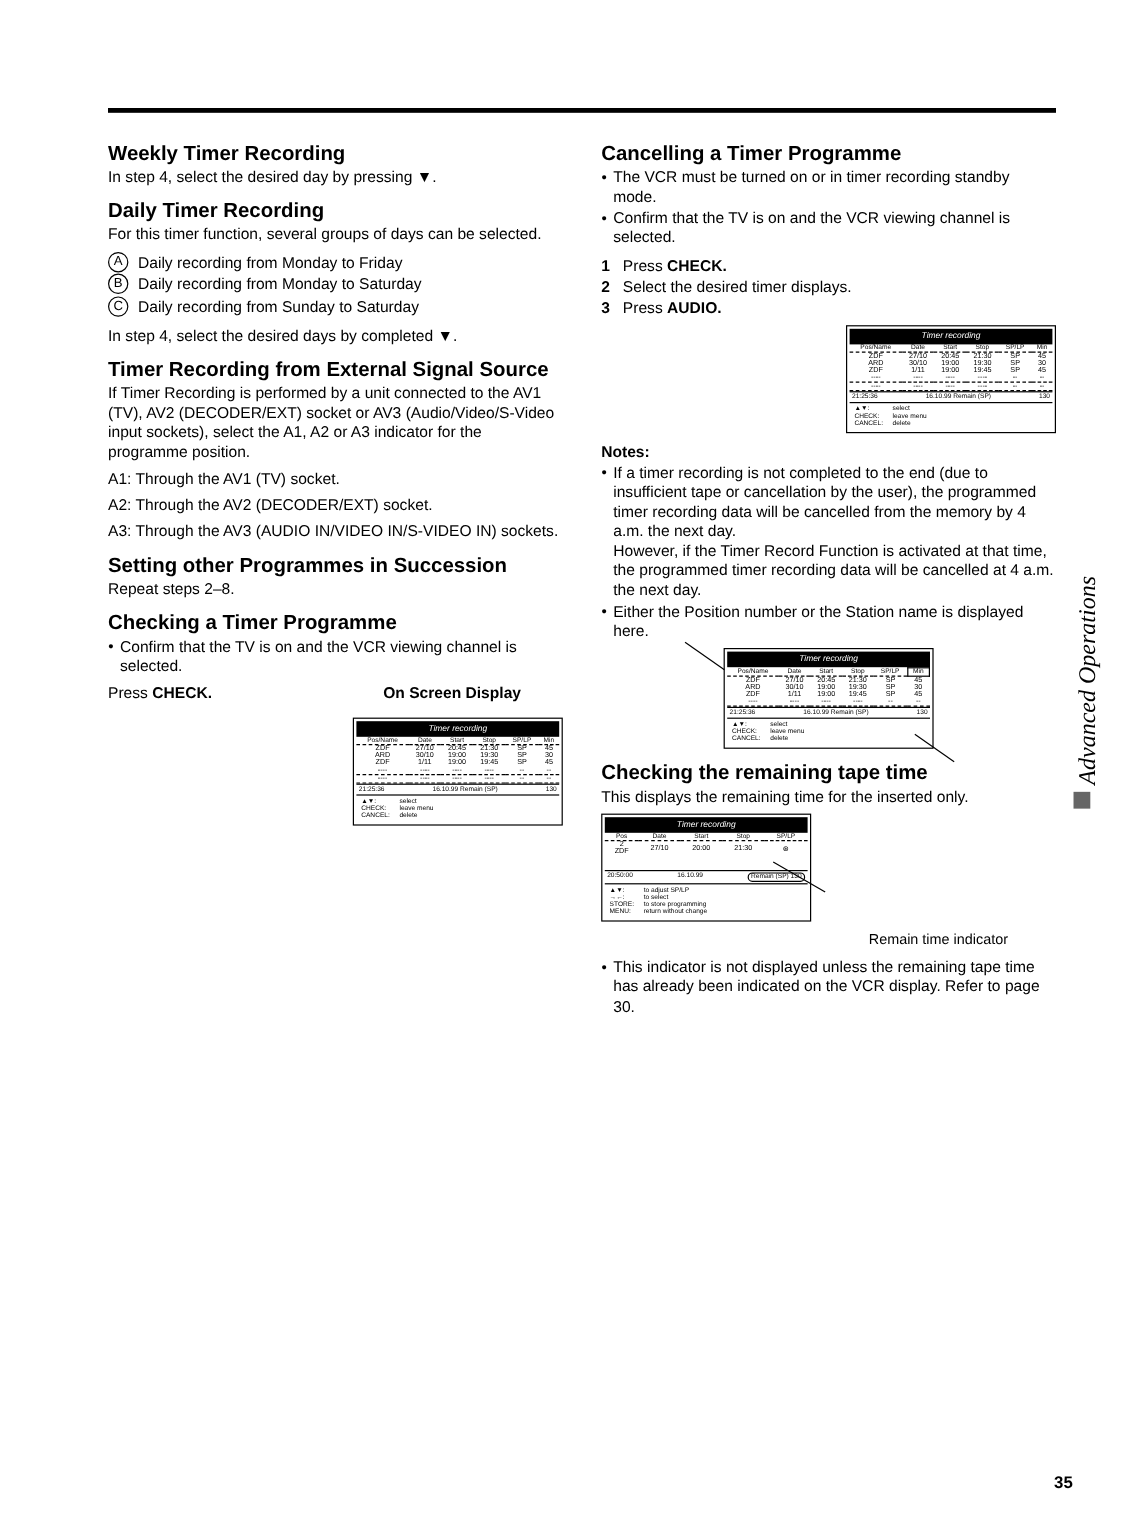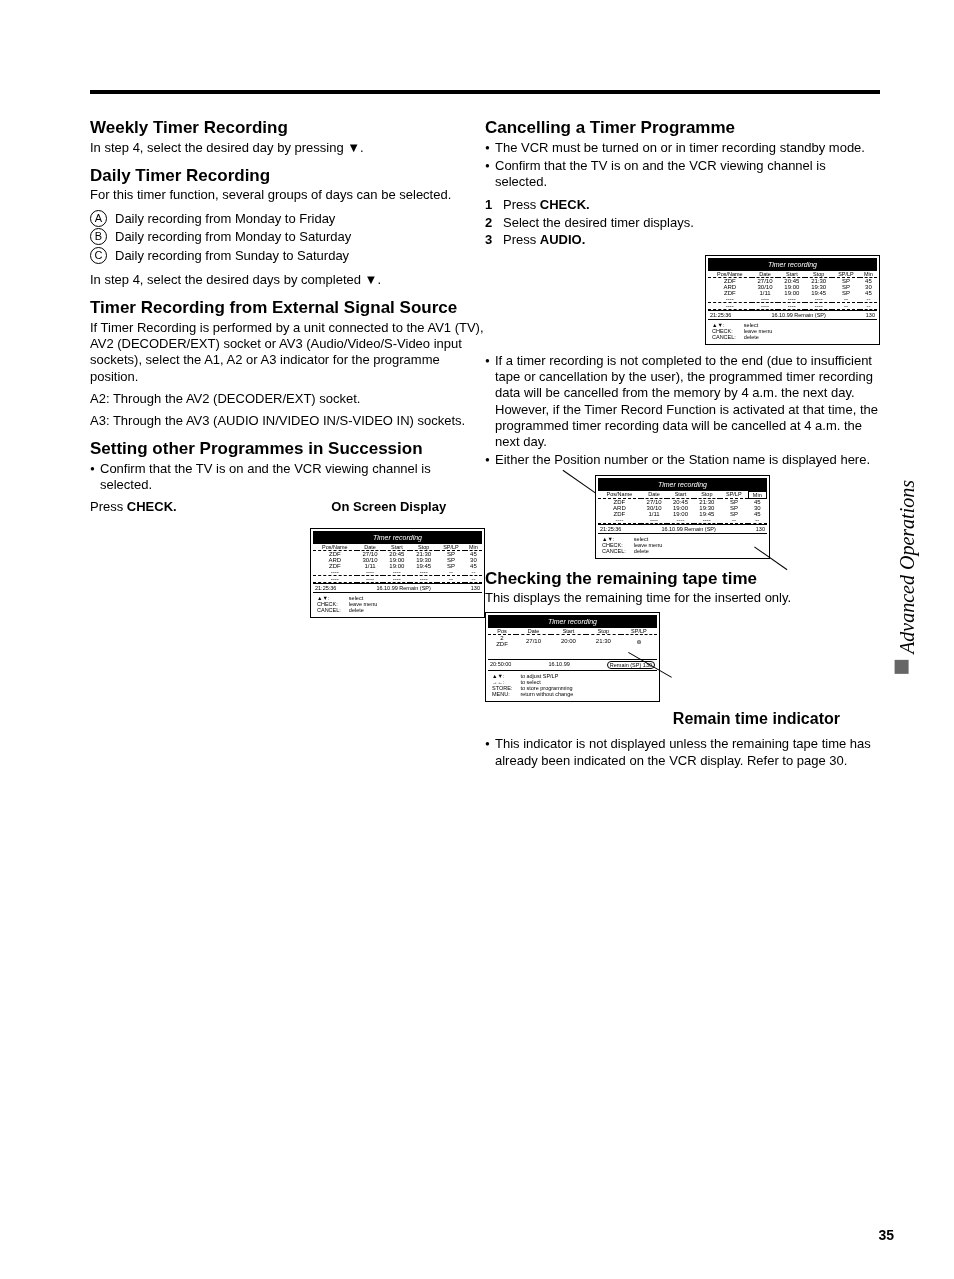--- a/index.html
+++ b/index.html
@@ -19,20 +19,21 @@
     height: 100%;
     position: relative;
   }
   .top-rule {
     border-top: 4px solid #000;
     margin-bottom: 14px;
     width: 790px;
   }
   .columns {
     display: flex;
+    gap: 32px;
     width: 790px;
   }
   .col {
     flex: 1;
     min-width: 0;
   }
   h2 {
     font-size: 17px;
     font-weight: bold;
     margin: 10px 0 2px 0;
@@ -183,23 +184,22 @@
     right: 60px;
     font-size: 14px;
     font-weight: bold;
   }
   .notes-h {
     font-weight: bold;
     font-size: 13px;
     margin-top: 8px;
   }
   .annotation-line {
-    font-size: 16px;
+    font-size: 12px;
     text-align: center;
-    font-weight: bold;
   }
   .sub-label{
      font-size:13px; font-weight:bold;
   }
 </style>
 </head>
 <body>
 
 <div class="page">
   <div class="top-rule"></div>
@@ -223,25 +223,28 @@
           </li>
         <li>
             <span class="circ">C</span>
             <span>Daily recording from Sunday to Saturday</span>
           </li>
       </ul>
       <p>In step 4, select the desired days by completed ▼.</p>
 
       <h2>Timer Recording from External Signal Source</h2>
       <p>If Timer Recording is performed by a unit connected to the AV1 (TV), AV2 (DECODER/EXT) socket or AV3 (Audio/Video/S-Video input sockets), select the A1, A2 or A3 indicator for the programme position.</p>
+      <p class="para">A1: Through the AV1 (TV) socket.</p>
       <p class="para">A2: Through the AV2 (DECODER/EXT) socket.</p>
       <p class="para">A3: Through the AV3 (AUDIO IN/VIDEO IN/S-VIDEO IN) sockets.</p>
 
       <h2>Setting other Programmes in Succession</h2>
-
+      <p>Repeat steps 2–8.</p>
+
+      <h2>Checking a Timer Programme</h2>
       <ul class="bullets">
         <li>Confirm that the TV is on and the VCR viewing channel is selected.</li>
       </ul>
 
       <div class="osd-row">
         <p style="flex:1"><span>Press</span><span class="bold"> CHECK.</span></p>
         <span class="sub-label" style="flex:1;text-align:center">On Screen Display</span>
       </div>
 
       <div class="osd" style="margin-right:0">
@@ -407,20 +410,21 @@
               <span style="white-space:pre">▲▼:
 CHECK:
 CANCEL:</span>
               <span style="white-space:pre">select
 leave menu
 delete</span>
             </div>
         </div>
       </div>
 
+      <div class="notes-h">Notes:</div>
       <ul class="bullets">
         <li style="white-space:pre-line">If a timer recording is not completed to the end (due to insufficient tape or cancellation by the user), the programmed timer recording data will be cancelled from the memory by 4 a.m. the next day.
 However, if the Timer Record Function is activated at that time, the programmed timer recording data will be cancelled at 4 a.m. the next day.</li>
         <li>Either the Position number or the Station name is displayed here.</li>
       </ul>
 
       <div class="osd" style="position:relative">
         <div style="position:absolute;left:-30px;top:-12px;width:40px;height:20px;border-bottom:1px solid #000;transform:rotate(35deg);"></div>
         <div class="osd-inner">
           <div class="osd-header">Timer recording</div>

